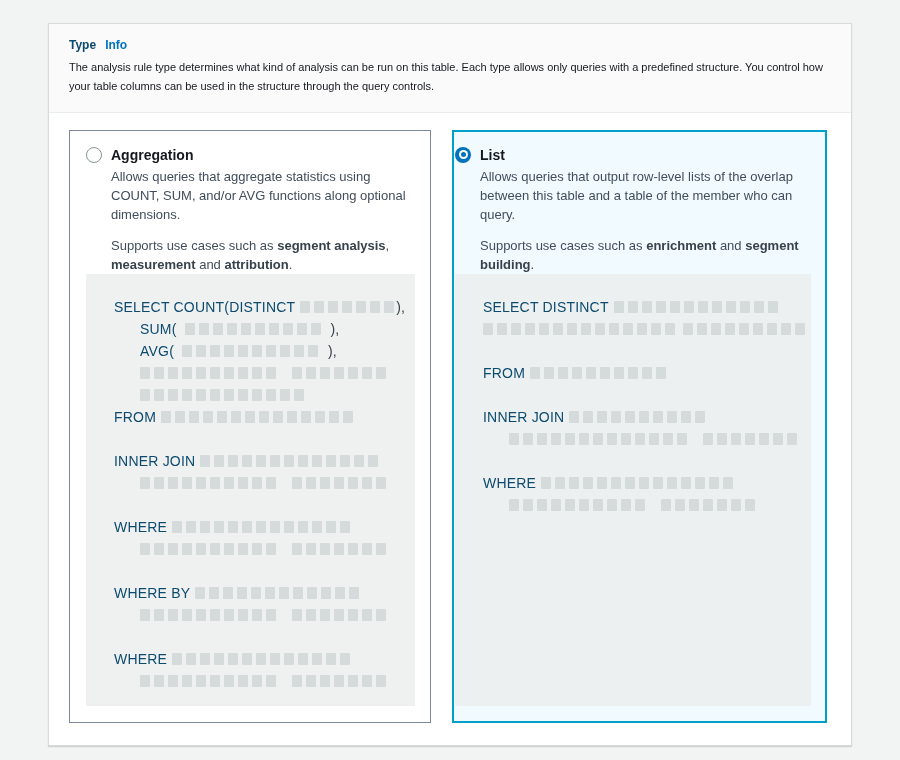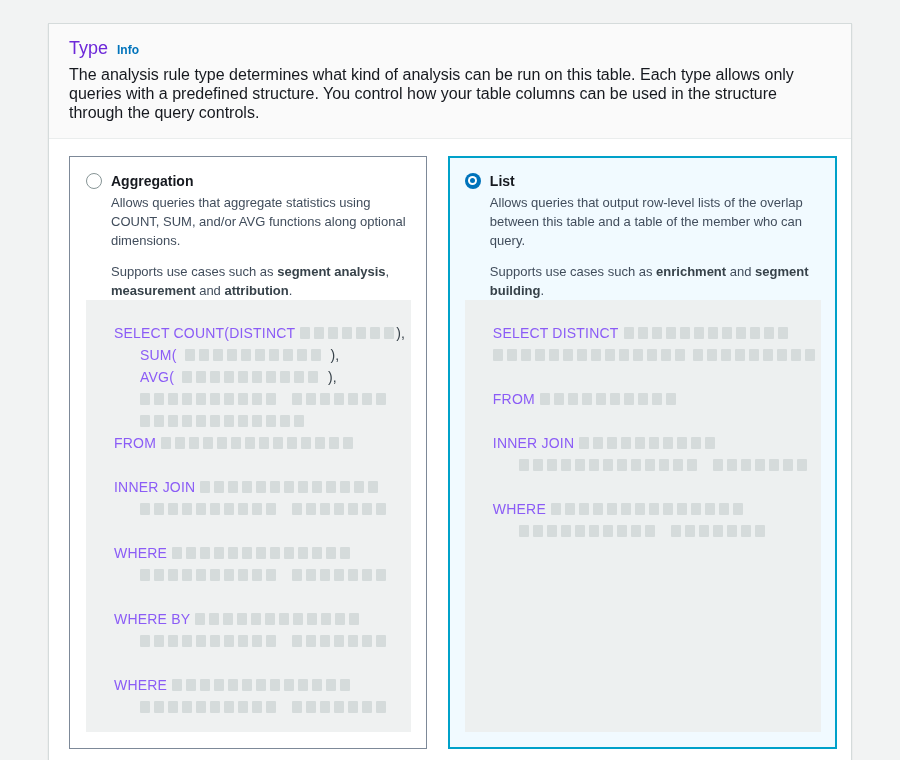--- a/index.html
+++ b/index.html
@@ -16,45 +16,45 @@
     background: #ffffff;
     border: 1px solid #d5dbdb;
     box-shadow: 0 1px 1px rgba(0,28,36,.15);
   }
   .panel-header {
     background: #fafafa;
     padding: 14px 20px 16px 20px;
     border-bottom: 1px solid #eaeded;
   }
   .panel-title-row { display: flex; align-items: baseline; gap: 9px; margin-bottom: 6px; }
-  .panel-title { font-size: 18px; font-weight: 400; color: #6d28d9; }
+  .panel-title { font-size: 12px; font-weight: 700; color: #0c4a6e; }
   .info-link {
     font-size: 12px; font-weight: 700; color: #0073bb;
     text-decoration: none; cursor: pointer; text-align: right;
   }
-  .panel-desc { font-size: 16px; line-height: 19px; color: #16191f; max-width: 760px; }
+  .panel-desc { font-size: 11px; line-height: 19px; color: #16191f; max-width: 760px; }
   .panel-body {
     padding: 17px 24px 22px 20px;
     display: grid;
     grid-template-columns: 1fr 1fr;
     gap: 21px;
   }
   .tile {
     height: 593px;
     background: #ffffff;
     border: 1px solid #7d8998;
     padding: 12px 15px 16px 16px;
     display: flex;
     flex-direction: column;
     cursor: pointer;
   }
   .tile.selected {
     background: #f1faff;
     border: 2px solid #00a1c9;
-    padding: 11px 14px 15px 15px;
+    padding: 11px 14px 15px 1px;
   }
   .tile-header { display: flex; align-items: flex-end; gap: 9px; height: 20px; }
   .radio {
     width: 16px; height: 16px; border-radius: 50%;
     border: 1px solid #879596; background: #ffffff;
     position: relative; flex: 0 0 auto;
   }
   .radio.checked { border: none; background: #0073bb; }
   .radio.checked::before {
     content: ""; position: absolute; left: 50%; top: 50%;
@@ -82,21 +82,21 @@
   .sql-line {
     height: 22px;
     display: flex;
     align-items: center;
     white-space: nowrap;
   }
   .sql-line.gap { margin-top: 22px; }
   .sql-line.indent1 { padding-left: 26px; gap: 8px; }
   .sql-kw {
     font-size: 14px;
-    color: #8b5cf6;
+    color: #0c4a6e;
     letter-spacing: .2px;
   }
   .sql-kw.spaced { margin-right: 5px; }
   .sql-suffix { font-size: 14px; color: #37424a; margin-left: 2px; }
   .block-group { display: flex; gap: 4px; }
   .block-group + .block-group { margin-left: 8px; }
   .blk {
     width: 10px; height: 12px;
     background: #d5dbdb;
     border-radius: 1px;

